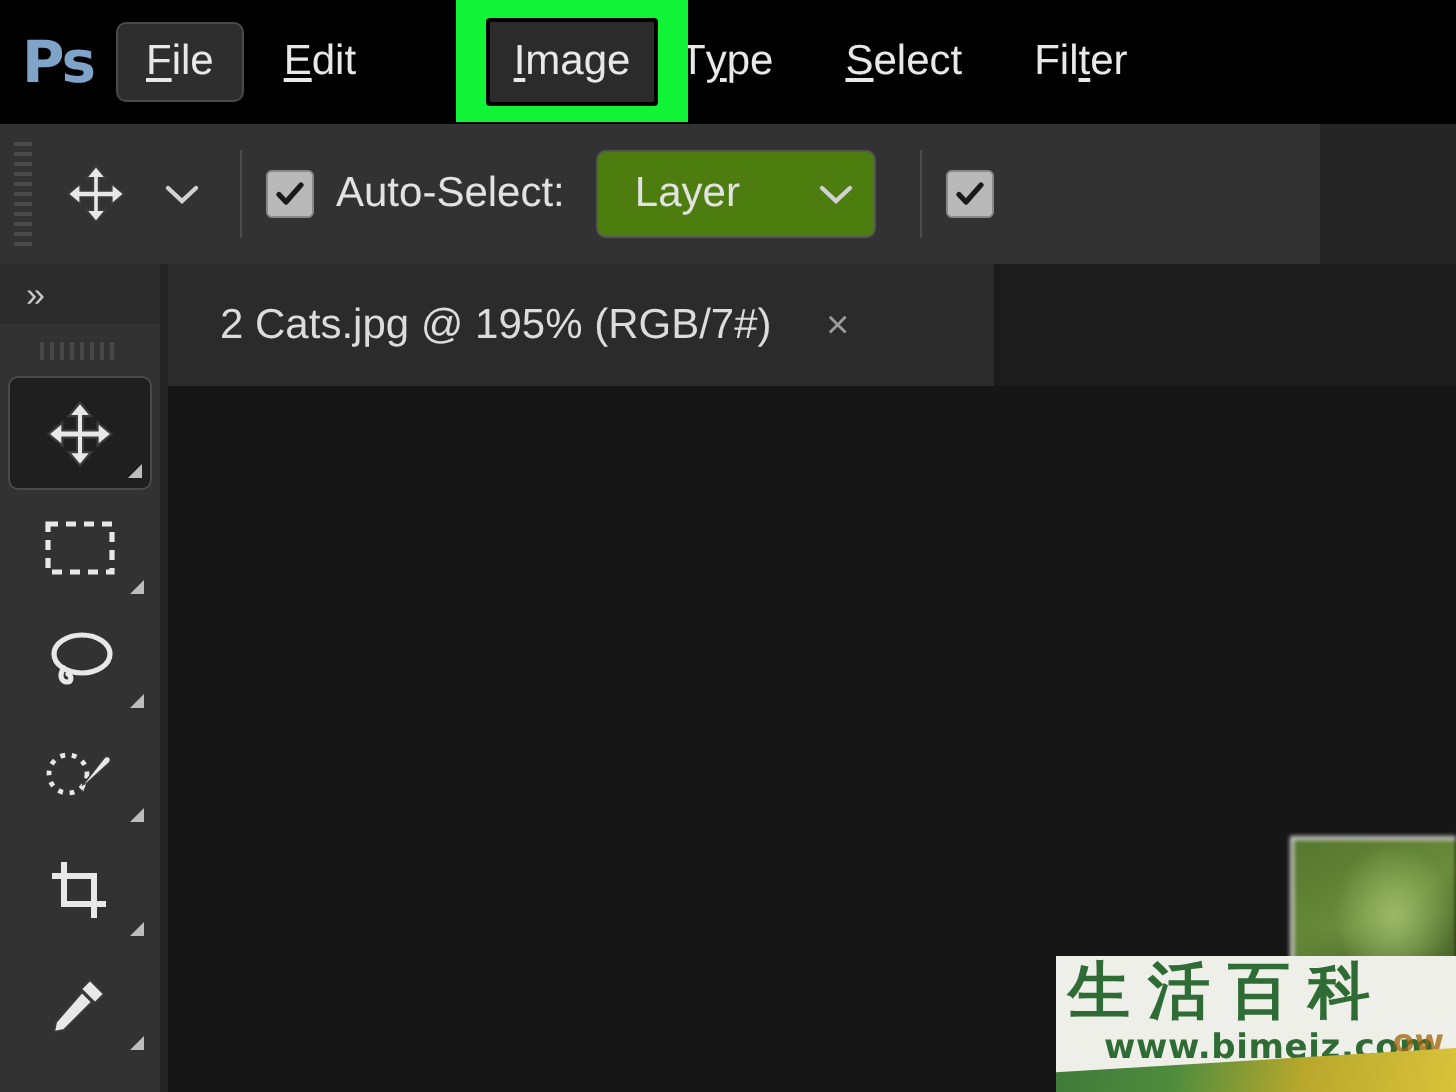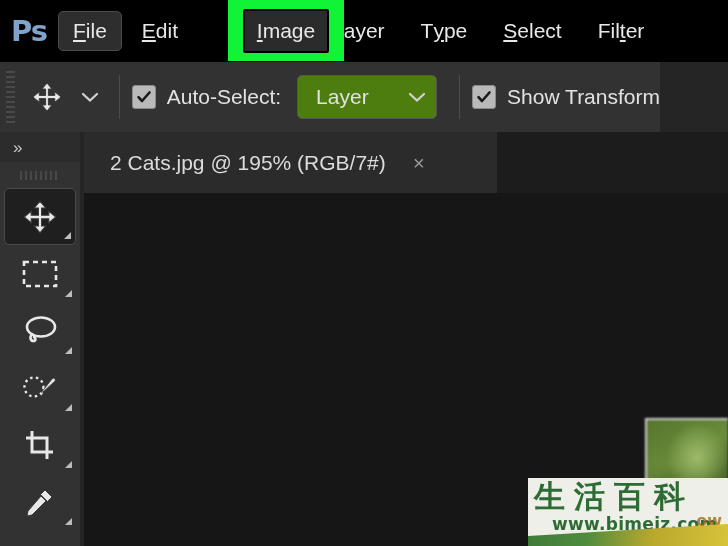--- a/index.html
+++ b/index.html
@@ -252,24 +252,20 @@
         <span>ile</span>
     </div>
 
     <div class="menu-item" style="margin-left:6px;">
       <span class="menu-accel">E</span>
         <span>dit</span>
     </div>
 
     <div style="width:126px;height:1px;"></div>
 
-    <div class="menu-item">
-      <span class="menu-accel">L</span>
-        <span>ayer</span>
-    </div>
 
     <div class="menu-item" style="margin-left:8px;">
       <span>T</span>
         <span class="menu-accel">y</span>
         <span>pe</span>
     </div>
 
     <div class="menu-item" style="margin-left:8px;">
       <span class="menu-accel">S</span>
         <span>elect</span>
@@ -327,21 +323,20 @@
     </div>
 
     <div class="divider" style="margin-left:22px;"></div>
 
     <div style="display:flex;align-items:center;">
       <div class="chk">
         <svg width="18" height="18" viewBox="0 0 18 18">
           <path d="M3.5 9.2 L7 13 L14.5 4.5" fill="none" stroke="#1a1a1a" stroke-width="2.6" stroke-linecap="round" stroke-linejoin="round"></path>
         </svg>
       </div>
-      <span class="opt-label">Show Transform</span>
     </div>
   </div>
 
   <div class="toolbar">
     <div class="tb-expand">
       <span style="color:#c8c8c8;font-size:17px;line-height:1;">»</span>
     </div>
     <div class="tb-grip">
       <div class="dots"></div>
     </div>

